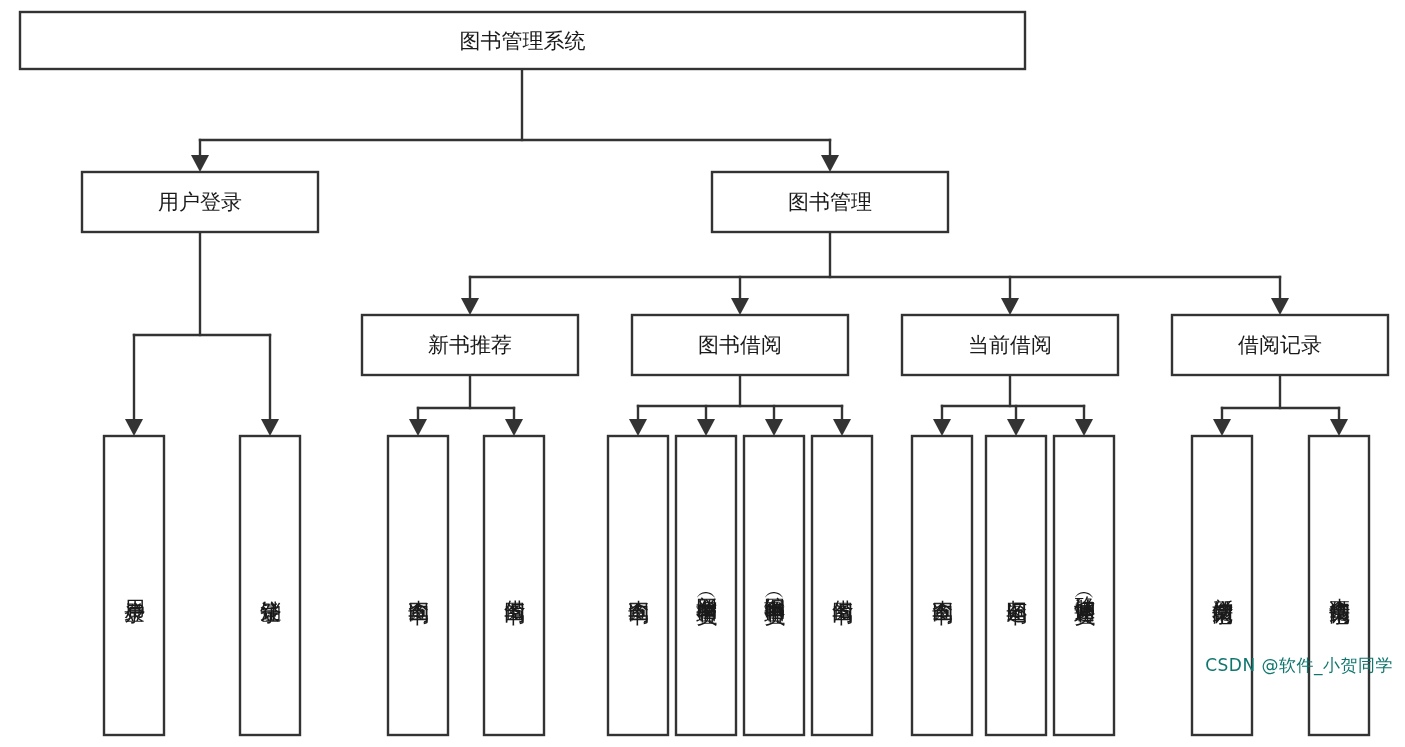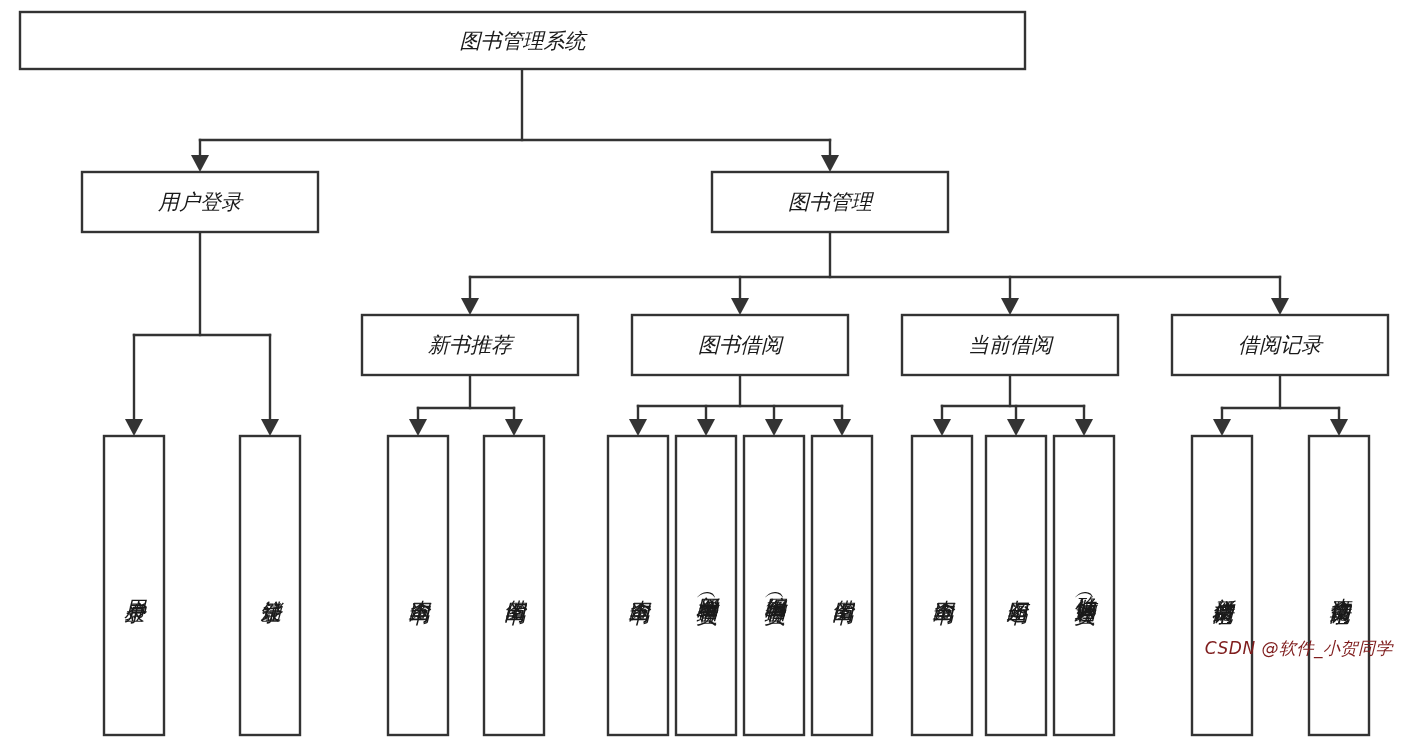--- a/index.html
+++ b/index.html
@@ -12,21 +12,20 @@
     width: 1405px;
     height: 747px;
     font-family: "DejaVu Sans", "Liberation Sans", sans-serif;
     overflow: hidden;
   }
   #diagram-root {
     position: relative;
     width: 1405px;
     height: 683px;
     background: #ffffff;
-    font-style: italic;
   }
   svg.diagram-canvas {
     position: absolute;
     left: 0;
     top: 0;
     width: 1405px;
     height: 747px;
     display: block;
   }
   .node-box {
@@ -65,24 +64,24 @@
     display: flex;
     align-items: center;
     justify-content: center;
     text-align: center;
     pointer-events: none;
     user-select: none;
   }
   .watermark {
     position: absolute;
     right: 12px;
-    bottom: 23px;
+    bottom: 6px;
     font-family: "DejaVu Sans", "Liberation Sans", sans-serif;
     font-size: 17px;
-    color: #7f1d1d;
+    color: #0f766e;
     letter-spacing: 0.5px;
     white-space: nowrap;
     user-select: none;
   }
 </style>
 </head>
 <body>
 
 <div id="diagram-root">
   <svg class="diagram-canvas" viewBox="0 0 1405 747">

